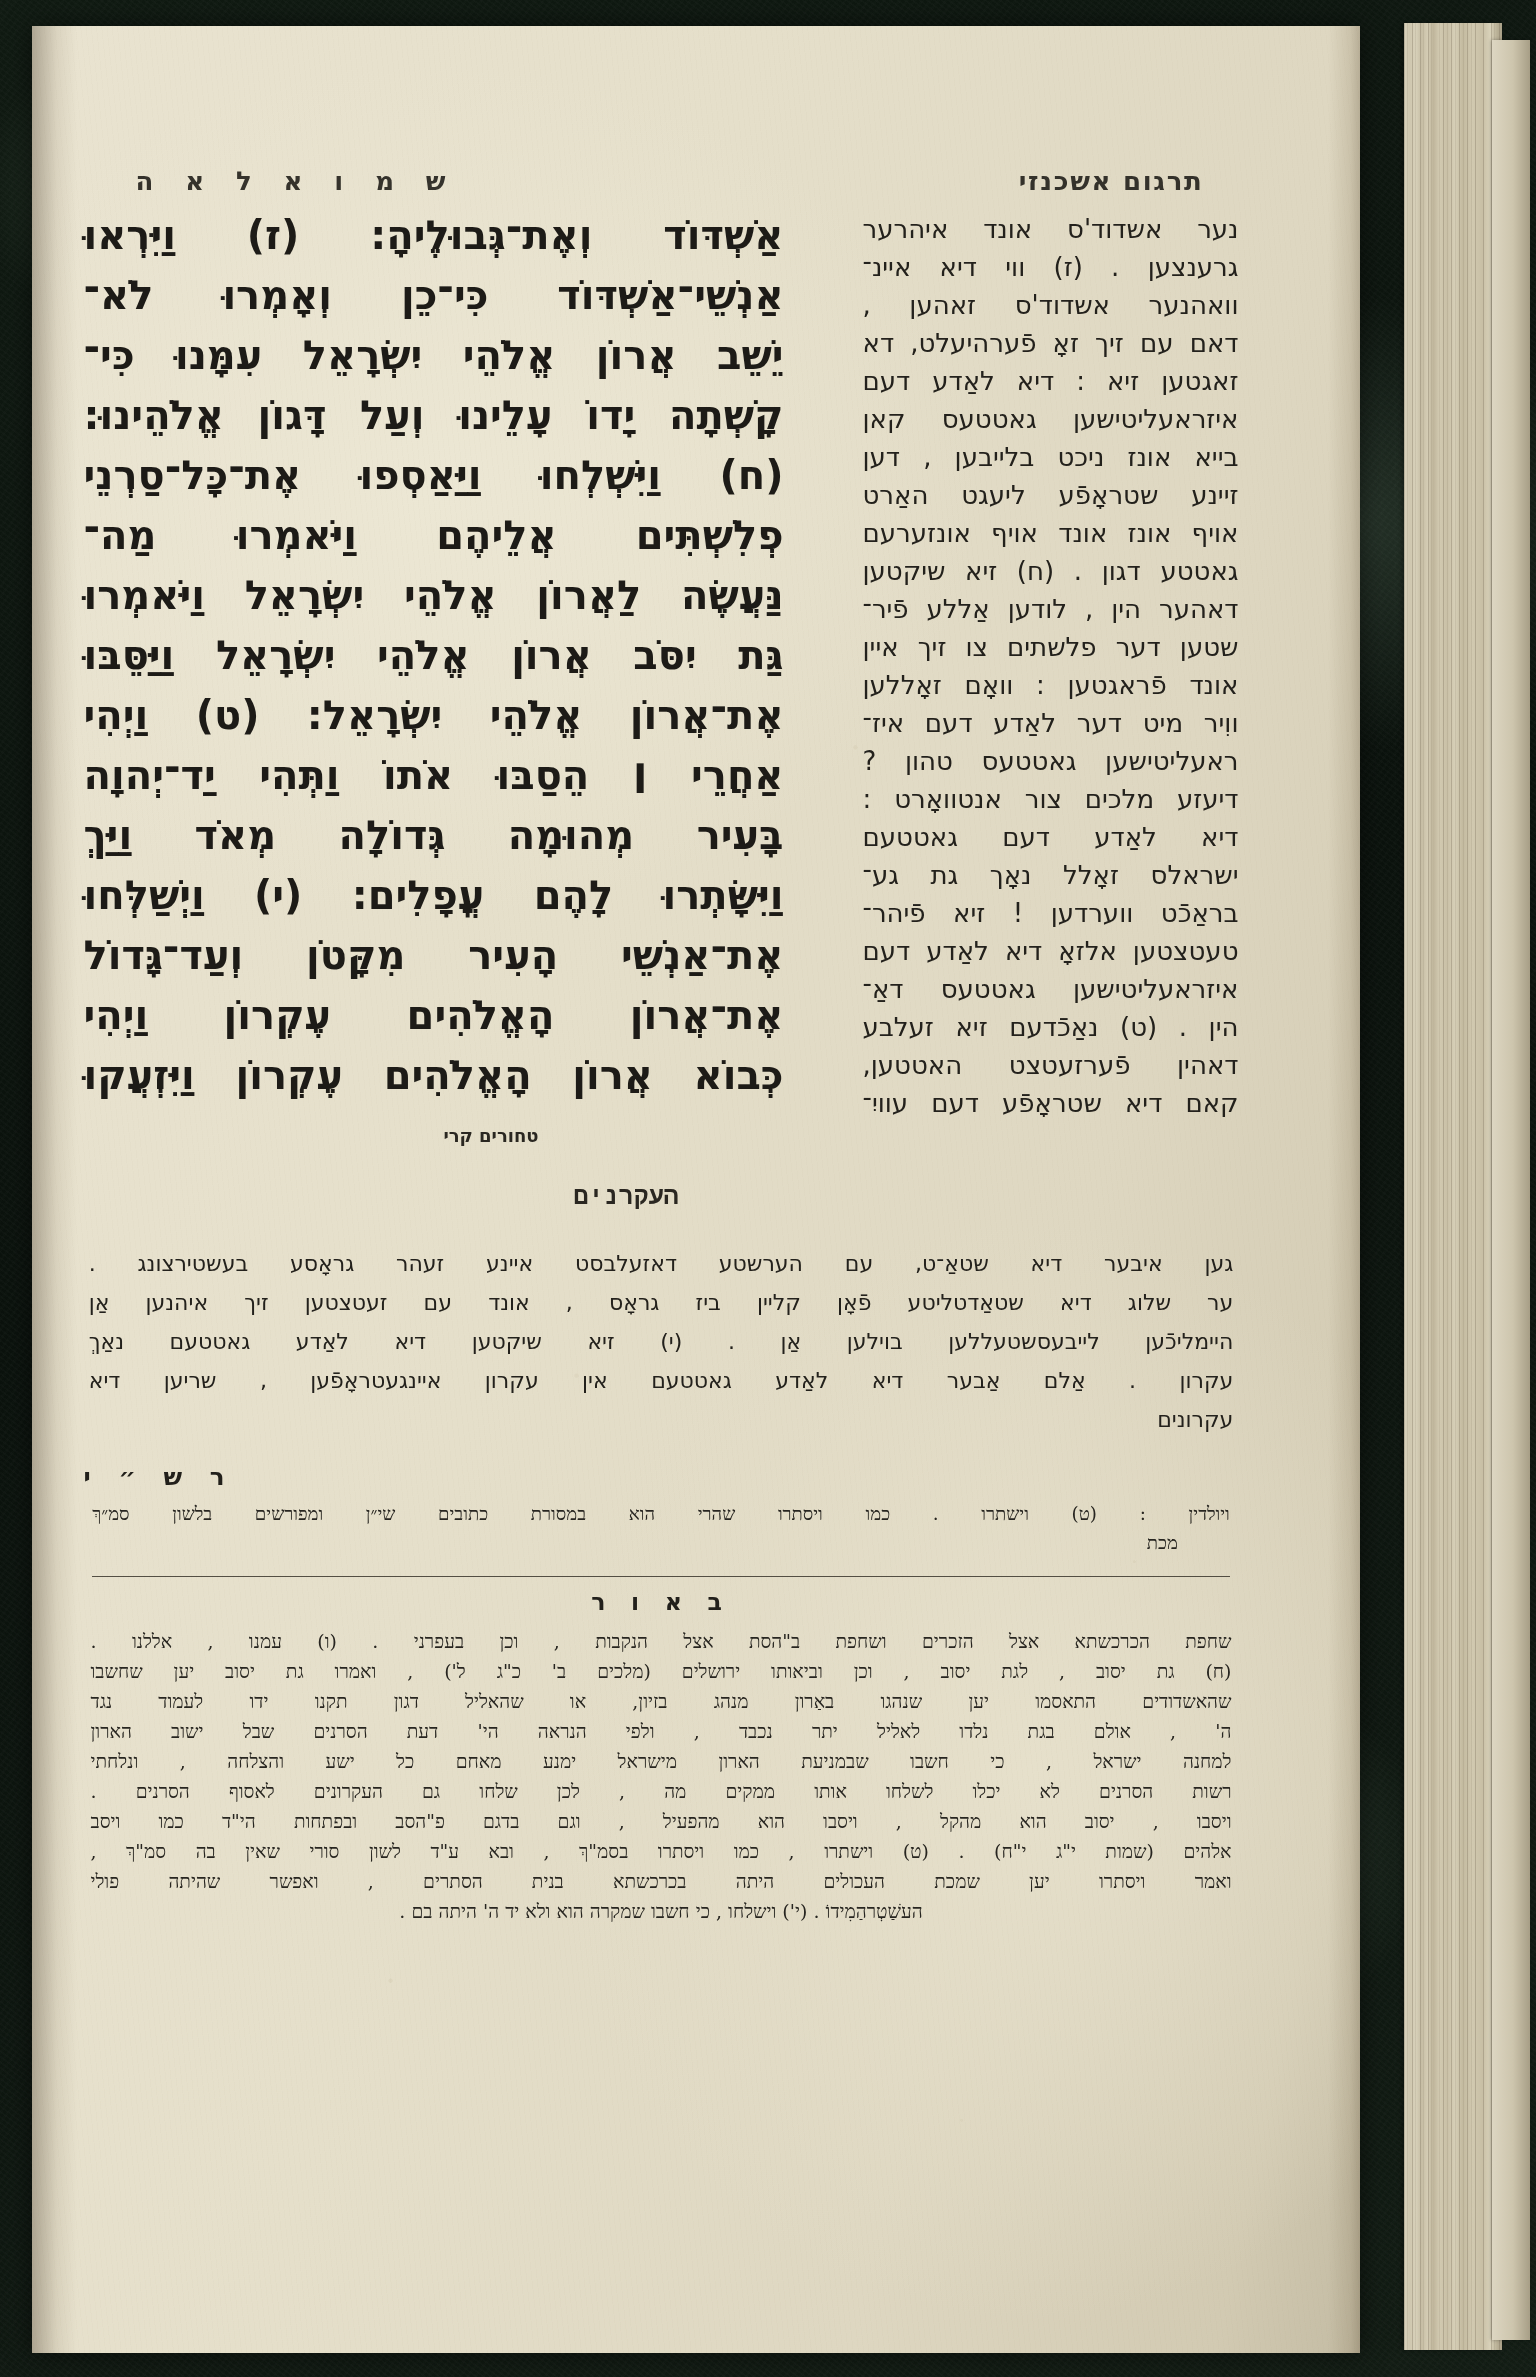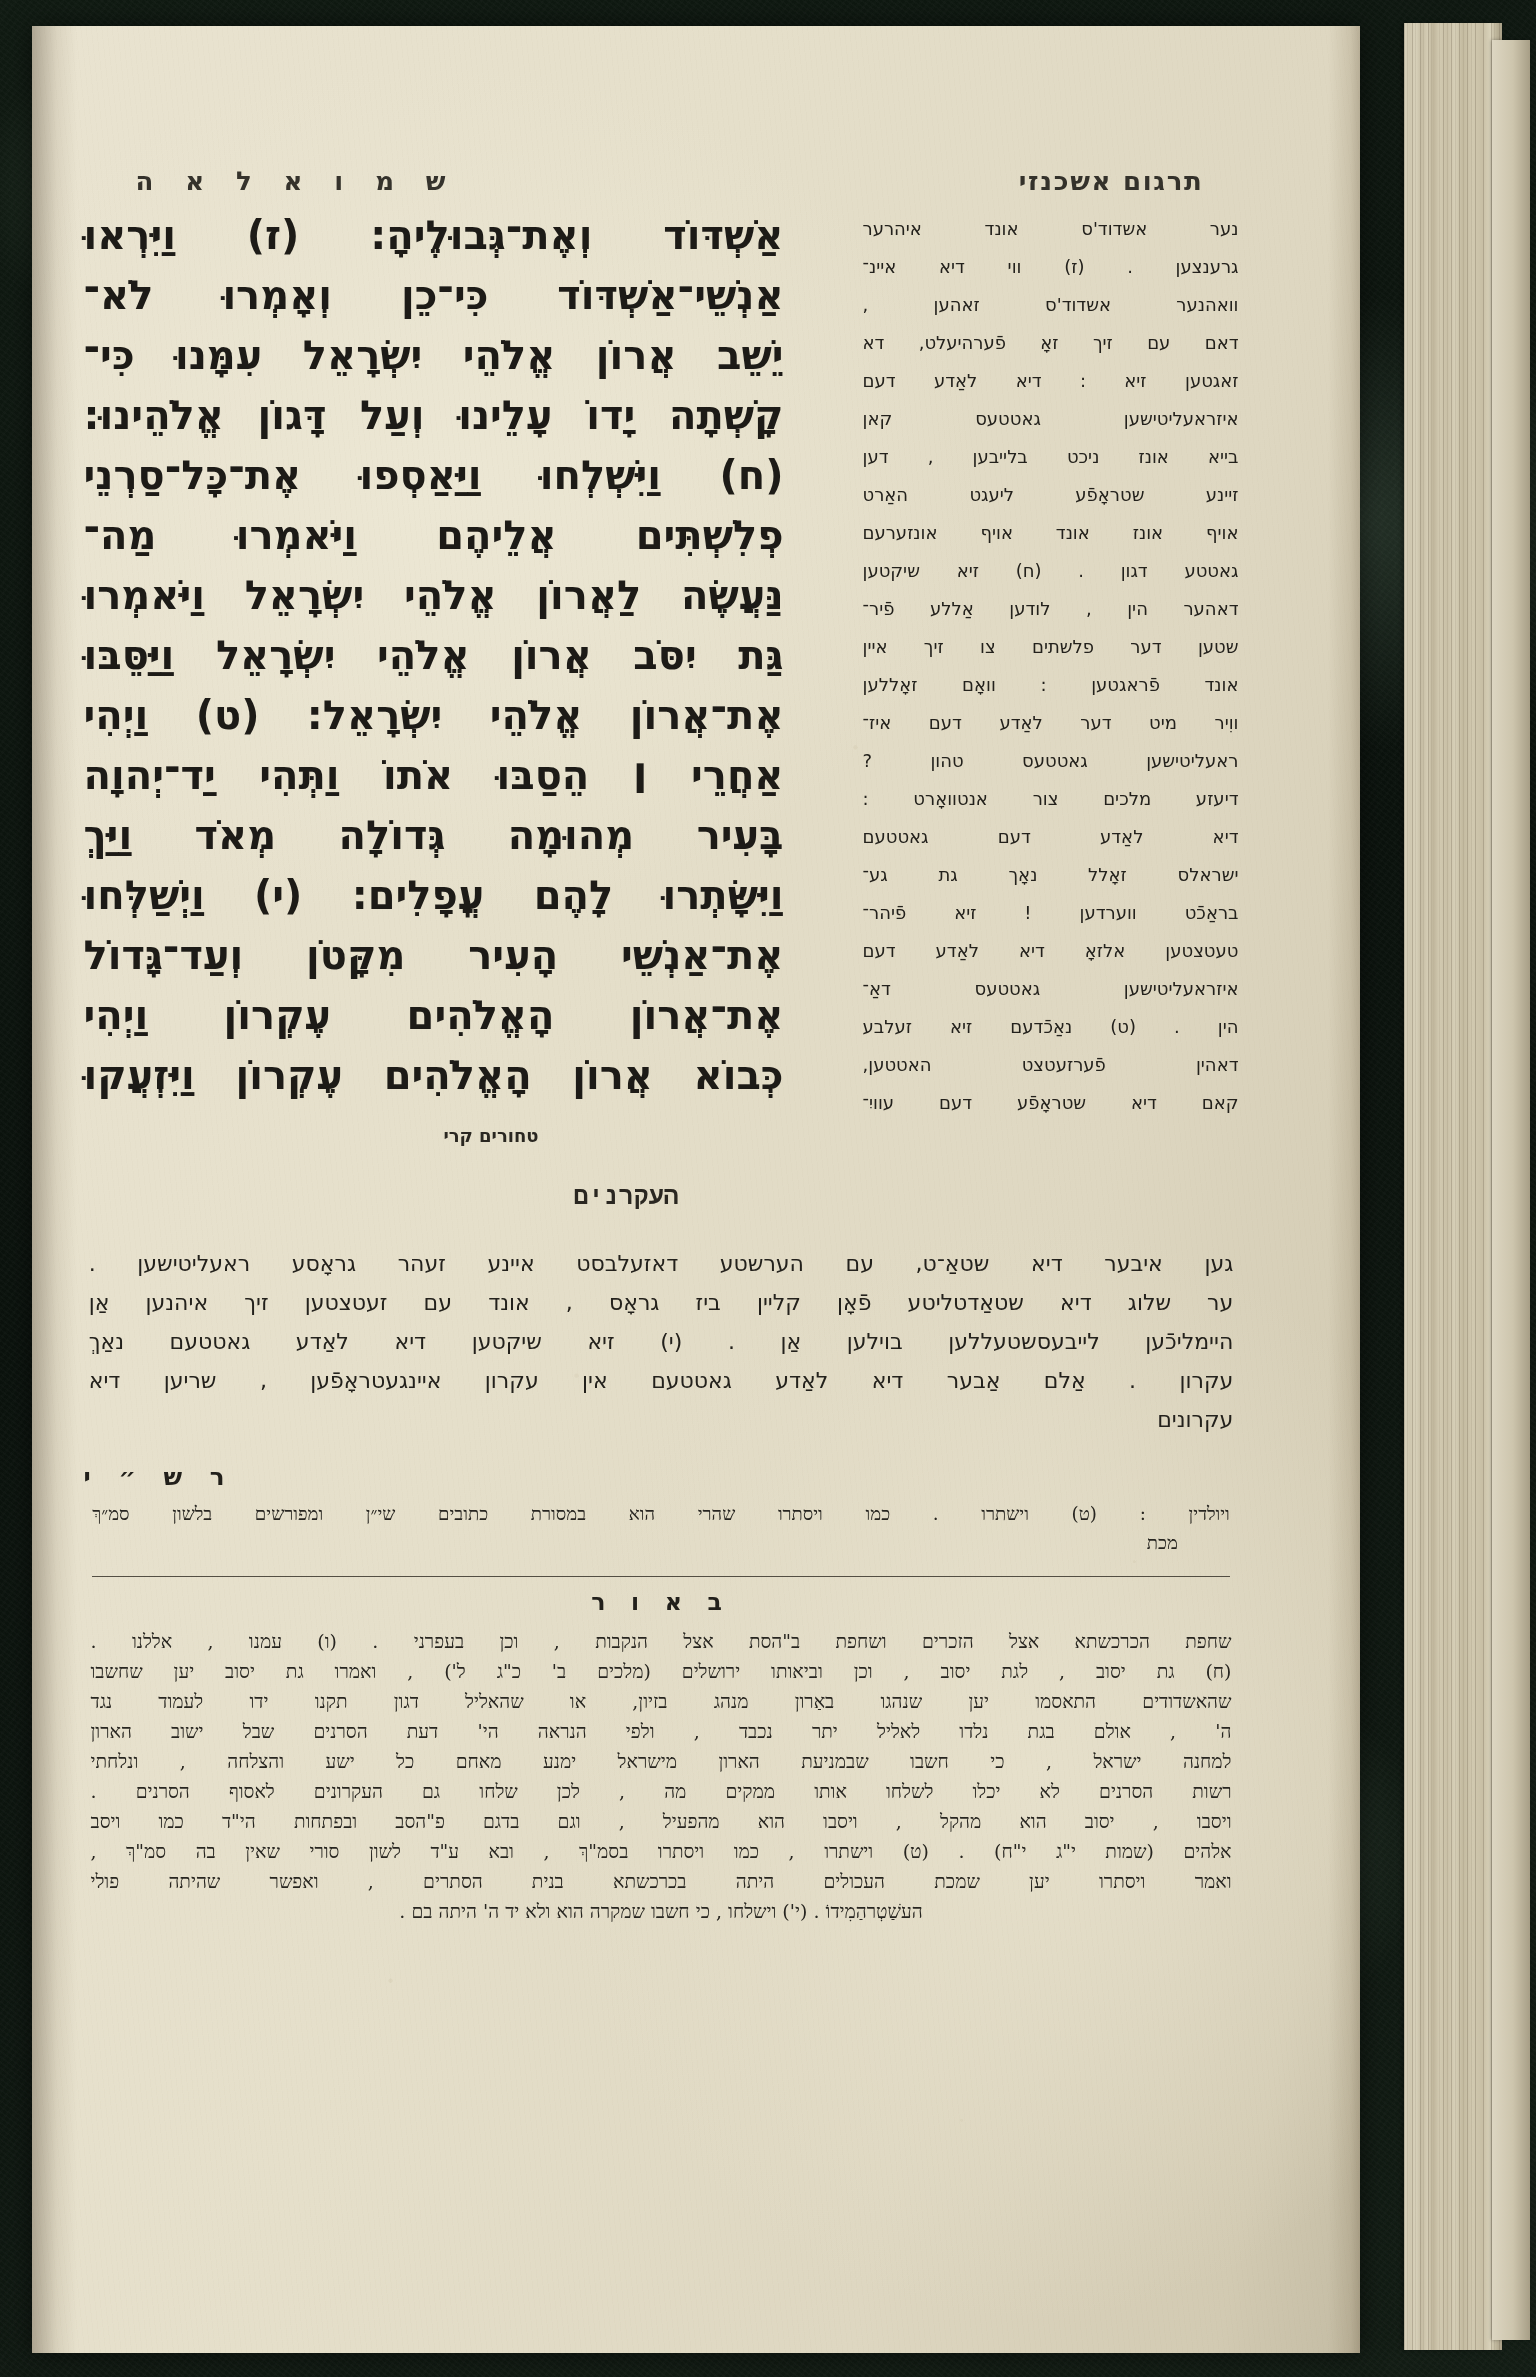--- a/index.html
+++ b/index.html
@@ -152,21 +152,21 @@
   }
 
   
   .col-yiddish {
     width: 376px;
     padding-top: 5.2px;
     direction: rtl;
     text-align: justify;
     text-align-last: justify;
     font-family: "DejaVu Sans", sans-serif;
-    font-size: 18px;
+    font-size: 26px;
     line-height: 38px;
     color: #23211c;
     word-spacing: 1.7px;
   }
   .col-yiddish p { margin: 0; }
 
   
   .col-hebrew {
     width: 700px;
     direction: rtl;
@@ -349,21 +349,21 @@
 
         <div class="masora">
           <span>טחורים קרי</span>
         </div>
         <div class="masora-2">העקרנים</div>
       </div>
 
     </div>
 
     <div class="wide-yiddish">
-      <p>גען איבער דיא שטאַ־ט, עם הערשטע דאזעלבסט איינע זעהר גראָסע ראעליטישען .</p>
+      <p>גען איבער דיא שטאַ־ט, עם הערשטע דאזעלבסט איינע זעהר גראָסע בעשטירצונג .</p>
       <p>ער שלוג דיא שטאַדטליטע פֿאָן קליין ביז גראָס , אונד עם זעטצטען זיך איהנען אַן</p>
       <p>היימליכֿען לייבעסשטעללען בוילען אַן . (י) זיא שיקטען דיא לאַדע גאטטעם נאַךְ</p>
       <p>עקרון . אַלם אַבער דיא לאַדע גאטטעם אין עקרון איינגעטראָפֿען , שריען דיא</p>
       <p class="last">עקרונים</p>
     </div>
 
     <div class="rashi-title">ר ש ״ י</div>
     <div class="rashi-body">
       <p>ויולדין : (ט) וישתרו . כמו ויסתרו שהרי הוא במסורת כתובים שי״ן ומפורשים בלשון סמ״ךְ</p>
       <p class="tail">מכת</p>

